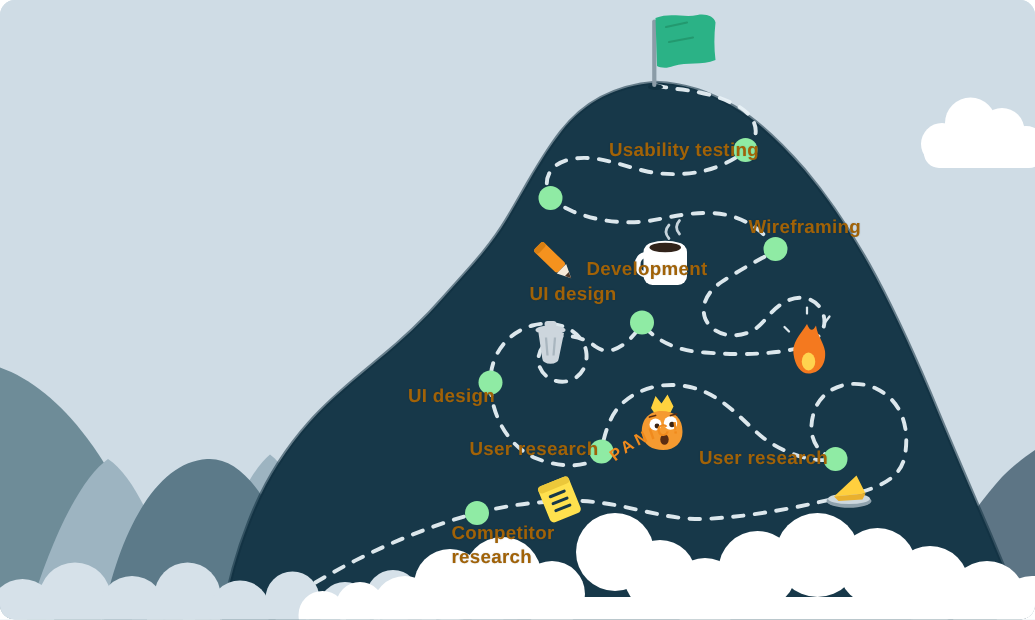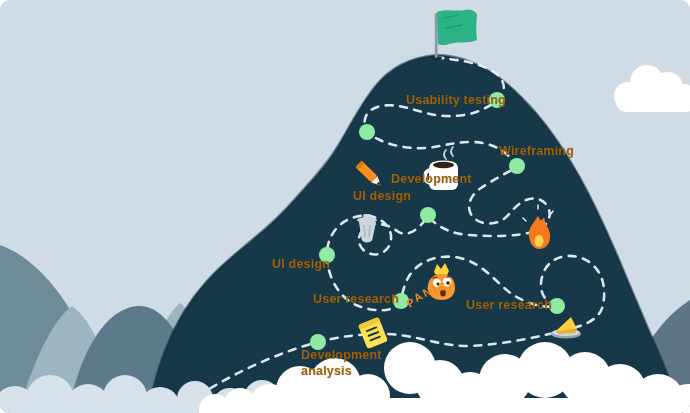--- a/index.html
+++ b/index.html
@@ -209,21 +209,21 @@
         <circle cx="505" cy="380" r="26"></circle>
       <circle cx="545" cy="370" r="28"></circle>
         <circle cx="585" cy="378" r="26"></circle>
       <circle cx="620" cy="390" r="26"></circle>
         <circle cx="658" cy="400" r="26"></circle>
       <circle cx="688" cy="408" r="24"></circle>
       <rect x="255" y="398" width="435" height="15"></rect>
     </g>
   </svg>
 
-  <div class="label wrap" style="left:301px;top:348px;">Development analysis</div>
+  <div class="label wrap" style="left:301px;top:348px;">Competitor research</div>
   <div class="label" style="left:466px;top:298px;">User research</div>
   <div class="label" style="left:313px;top:292px;">User research</div>
   <div class="label" style="left:272px;top:257px;">UI design</div>
   <div class="label" style="left:353px;top:189px;">UI design</div>
   <div class="label" style="left:499px;top:144px;">Wireframing</div>
   <div class="label" style="left:391px;top:124px;margin-top:48px;">Development</div>
   <div class="label" style="left:406px;top:93px;">Usability testing</div>
 </div>
 
 </body></html>

